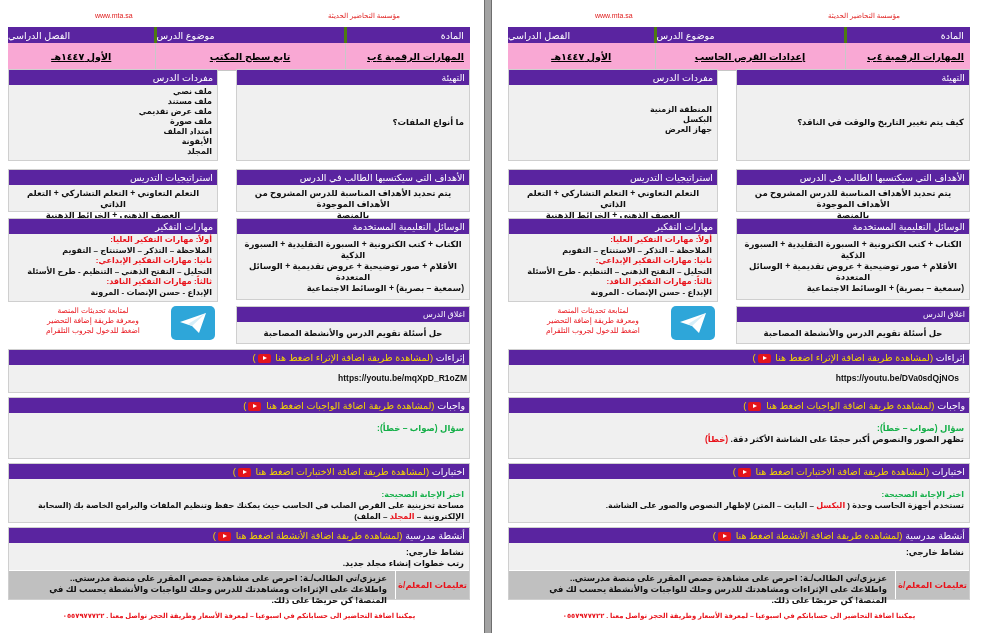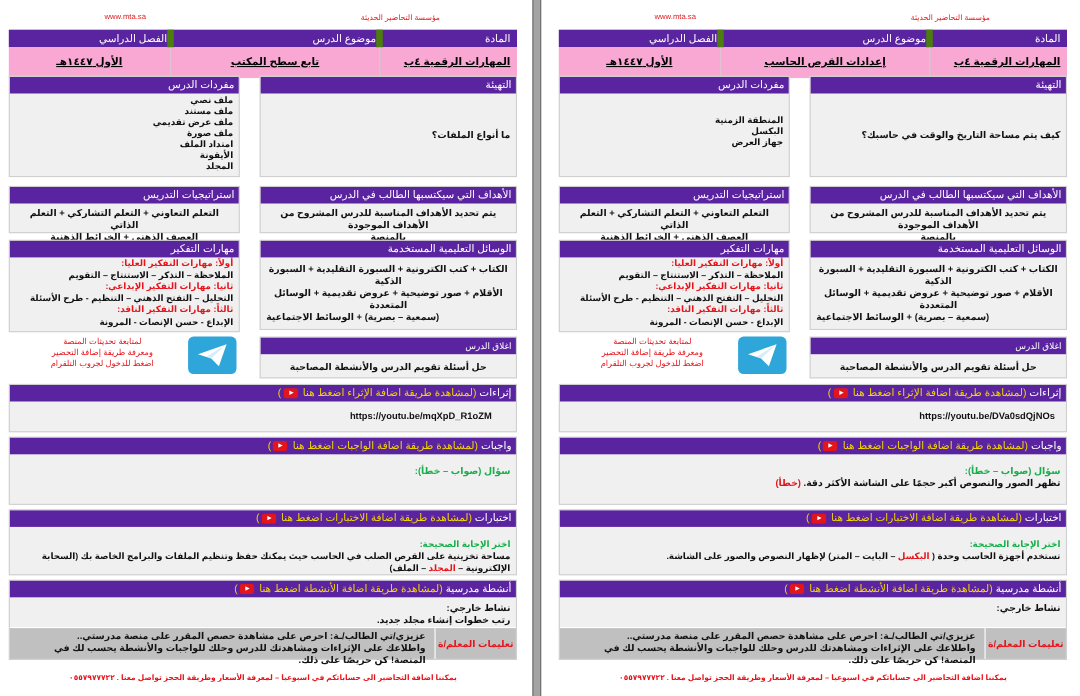--- a/index.html
+++ b/index.html
@@ -10,32 +10,32 @@
   #page-left { left: 0; }
   #page-right { left: 500px; }
 
   .divider { position: absolute; left: 484px; top: 0; width: 8px; height: 633px;
     background: #a3a3a3; border-left: 1px solid #6e6e6e; border-right: 1px solid #6e6e6e; }
   .topline { position: absolute; top: 12px; height: 12px; font-size: 7px; color: #e02020; }
   .topline.url { left: 95px; font-weight: normal; }
   .topline.org { right: 72px; }
 
   .hdr-table { position: absolute; top: 27px; left: 8px; width: 462px; border-collapse: collapse; direction: rtl; }
-  .hdr-table th { background: #5a24a0; color: #fff; font-weight: normal; font-size: 9.5px; height: 16px; border-right: 6px solid #4d7c0f; text-align: right; }
+  .hdr-table th { background: #5a24a0; color: #fff; font-weight: normal; font-size: 9.5px; height: 16px; border-right: 3px solid #4d7c0f; text-align: left; }
   .hdr-table th:first-child { border-right: none; text-align: right; padding-right: 6px; }
   .hdr-table td { background: #f9a8d4; color: #000; font-weight: bold; font-size: 9.5px; height: 27px; border-right: 1px solid #c8c8c8; text-align: center; border-bottom: 1px solid #c6c6c6; text-decoration: underline; }
   .hdr-table td:first-child { border-right: none; text-align: right; padding-right: 6px; }
 
   .box { position: absolute; background: #f0f0f0; border: 1px solid #cfcfcf; direction: rtl; }
   .box .bh { background: #5a24a0; color: #fff; font-size: 9.5px; height: 15px; line-height: 15px; padding-right: 4px; text-align: right; white-space: nowrap; overflow: hidden; }
   .box .bh.small { font-size: 8px; }
   .box .bb { font-size: 8.5px; font-weight: bold; color: #111; padding: 3px 5px; text-align: right; line-height: 11px; }
   .bb.center { text-align: center; }
   .bb.vcenter { display: flex; align-items: center; justify-content: flex-start; border-radius: 19px; }
-  .bb.vcenter-c { display: flex; align-items: flex-end; justify-content: center; flex-direction: column; text-align: center; }
+  .bb.vcenter-c { display: flex; align-items: flex-start; justify-content: center; flex-direction: column; text-align: center; }
   .red { color: #e8141c; }
   .green { color: #16b04a; }
   .yellow { color: #f5d600; }
   .yt { display: inline-block; width: 13px; height: 9px; background: #e4141b; border-radius: 2px; position: relative; vertical-align: middle; margin: 0 2px; }
   .yt::after { content: ""; position: absolute; left: 5px; top: 2px; border-left: 4px solid #fff; border-top: 2.5px solid transparent; border-bottom: 2.5px solid transparent; }
   .wide .bb { font-size: 8.5px; }
 
   .tg-wrap { position: absolute; width: 60px; height: 40px; }
   .tg-icon { width: 44px; height: 34px; margin: 3px auto 0; background: #2ea6d9; border-radius: 5px; position: relative; }
   .tg-icon svg { position: absolute; left: 8px; top: 6px; }
@@ -144,21 +144,21 @@
     <div class="box" style="left:236px; top:306px; width:234px; height:38px;">
       <div class="bh small">اغلاق الدرس</div>
       <div class="bb center" style="padding-top:6px;">حل أسئلة تقويم الدرس والأنشطة المصاحبة</div>
     </div>
 
     <div class="box wide" style="left:8px; top:349px; width:462px; height:44px;">
       <div class="bh">
         <span>إثراءات</span>
         <span class="yellow"><span>(لمشاهدة طريقة اضافة الإثراء اضغط هنا</span> <span class="yt"></span><span>)</span></span>
       </div>
-      <div class="bb" style="padding-top:8px; padding-right:22px;">https://youtu.be/mqXpD_R1oZM</div>
+      <div class="bb" style="padding-top:8px; padding-right:2px;">https://youtu.be/mqXpD_R1oZM</div>
     </div>
 
     <div class="box wide" style="left:8px; top:397px; width:462px; height:62px;">
       <div class="bh">
         <span>واجبات</span>
         <span class="yellow"><span>(لمشاهدة طريقة اضافة الواجبات اضغط هنا</span> <span class="yt"></span><span>)</span></span>
       </div>
       <div class="bb" style="padding-top:10px;">
         <div class="green">سؤال (صواب – خطأ):</div>
       </div>
@@ -213,21 +213,21 @@
         <td style="width:125px">المهارات الرقمية ٤ب</td>
         <td style="width:190px">إعدادات القرص الحاسب</td>
         <td>الأول ١٤٤٧هـ</td>
       </tr>
     </tbody>
       </table>
 
     <div class="box" style="left:236px; top:69px; width:234px; height:92px;">
       <div class="bh">التهيئة</div>
       <div class="bb vcenter" style="height:75px;">
-          <span>كيف يتم مساحة التاريخ والوقت في حاسبك؟</span>
+          <span>كيف يتم تغيير التاريخ والوقت في الناقد؟</span>
         </div>
     </div>
 
     <div class="box vocab-box" style="left:8px; top:69px; width:210px; height:92px;">
       <div class="bh">مفردات الدرس</div>
       <div class="bb vocab-list" style="line-height: 10px; font-size: 8px; padding-top: 20px;">
           <div>المنطقة الزمنية</div>
           <div>البكسل</div>
           <div>جهاز العرض</div>
         </div>

